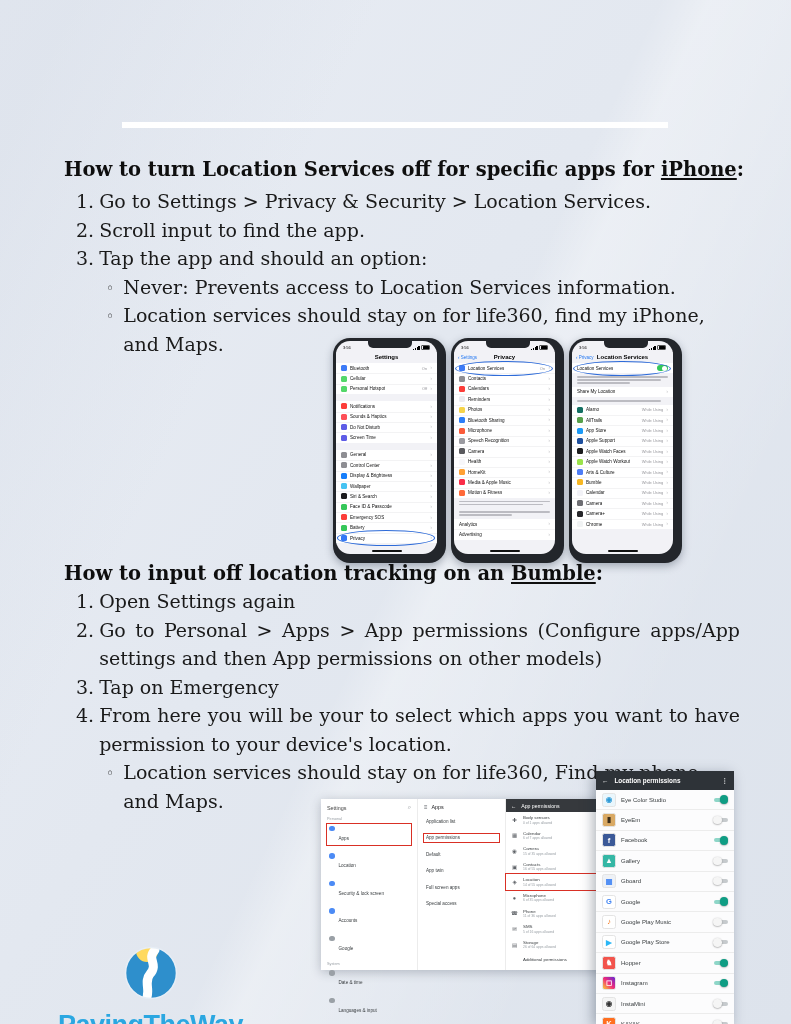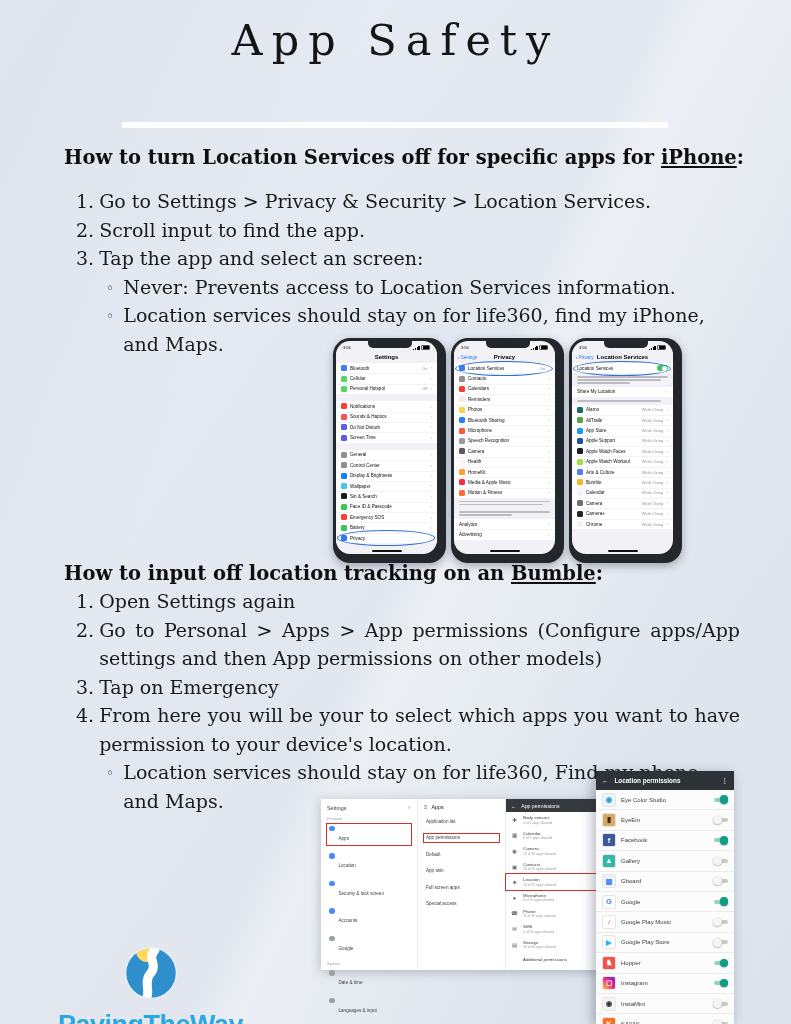--- a/index.html
+++ b/index.html
@@ -8,21 +8,21 @@
         font-family:"DejaVu Serif",serif;color:#1d1d1f;}
   .page::before{content:"";position:absolute;inset:0;pointer-events:none;
         background:linear-gradient(115deg,rgba(255,255,255,0) 52%,rgba(255,255,255,.33) 56%,rgba(255,255,255,0) 78%),
                    linear-gradient(115deg,rgba(203,211,224,.30) 6%,rgba(255,255,255,0) 30%);}
   
   .doc-title{position:absolute;top:16px;left:0;width:100%;text-align:center;
         font-size:43px;letter-spacing:9px;line-height:1.13;color:#151515;}
   .title-rule{position:absolute;top:122px;left:122px;width:546px;height:6px;background:#ffffff;}
   
   .section-heading{position:absolute;left:64px;font-size:19.5px;font-weight:bold;color:#0e0e0e;white-space:nowrap;}
-  #iphone-heading{top:146px;}
+  #iphone-heading{top:158px;}
   #android-heading{top:562px;}
   .u{text-decoration:underline;text-decoration-thickness:1.5px;text-underline-offset:2px;}
   .steps{position:absolute;font-size:19px;color:#1a1a1a;}
   #iphone-steps{left:76px;top:187px;width:662px;}
   #android-steps{left:76px;top:587px;width:664px;}
   .step{display:flex;gap:5px;line-height:28.5px;}
   .step .txt{flex:1;text-align:justify;}
   .sub-bullets{margin-left:30px;}
   .bullet{display:flex;gap:9px;line-height:28.5px;}
   .bullet .bm{font-size:14px;transform:translateY(1px);}
@@ -118,42 +118,41 @@
   .brand .b1{font-size:27px;font-weight:bold;color:#2ba7e1;letter-spacing:-0.5px;line-height:1.05;}
   .brand .b2{font-size:13px;font-weight:bold;color:#3db6d4;letter-spacing:3.5px;
          align-self:flex-end;margin-right:12px;}
 </style>
 </head>
 <body>
 
 <div class="page">
 
   <div class="doc-title">
-    <div>App Safety</div>
   </div>
   <div class="title-rule"></div>
 
   <div class="section-heading" id="iphone-heading"><span>How to turn Location Services off for specific apps for </span><span class="u">iPhone</span><span>:</span></div>
 
   <div class="steps" id="iphone-steps">
     <div>
 
         <div class="step">
           <span class="marker">1.</span>
           <span class="txt">Go to Settings &gt; Privacy &amp; Security &gt; Location Services.</span>
         </div>
 
         <div class="step">
           <span class="marker">2.</span>
           <span class="txt">Scroll input to find the app.</span>
         </div>
 
         <div class="step">
           <span class="marker">3.</span>
-          <span class="txt">Tap the app and select an screen:</span>
+          <span class="txt">Tap the app and should an option:</span>
         </div>
       </div>
     <div class="sub-bullets">
 
         <div class="bullet">
           <span class="bm">◦</span>
           <span class="txt">Never: Prevents access to Location Services information.</span>
         </div>
 
         <div class="bullet">

